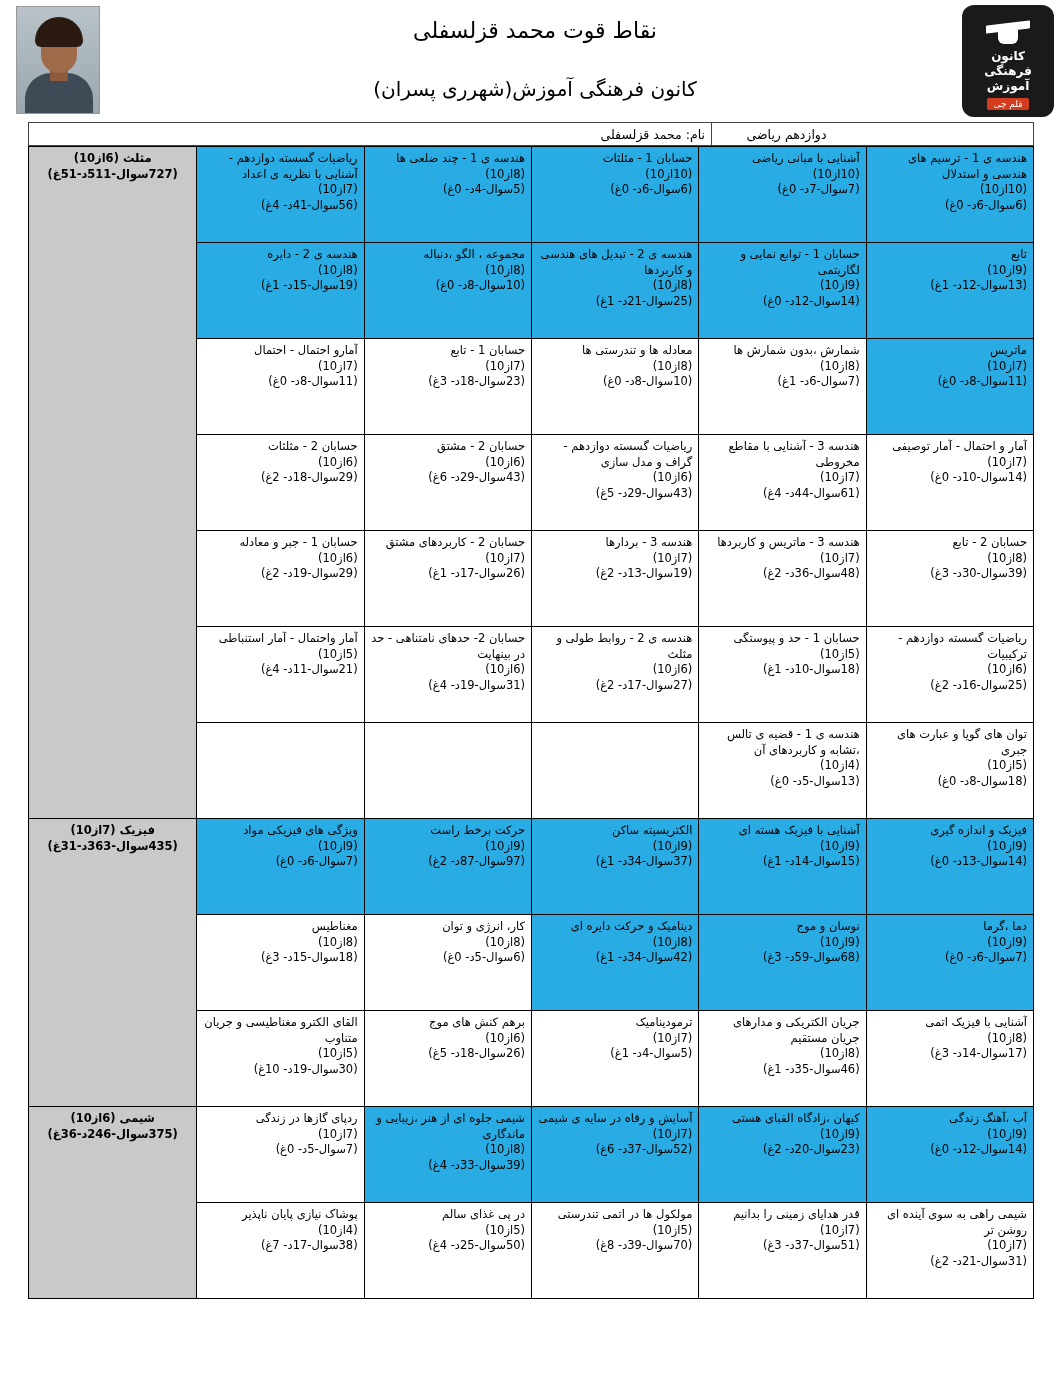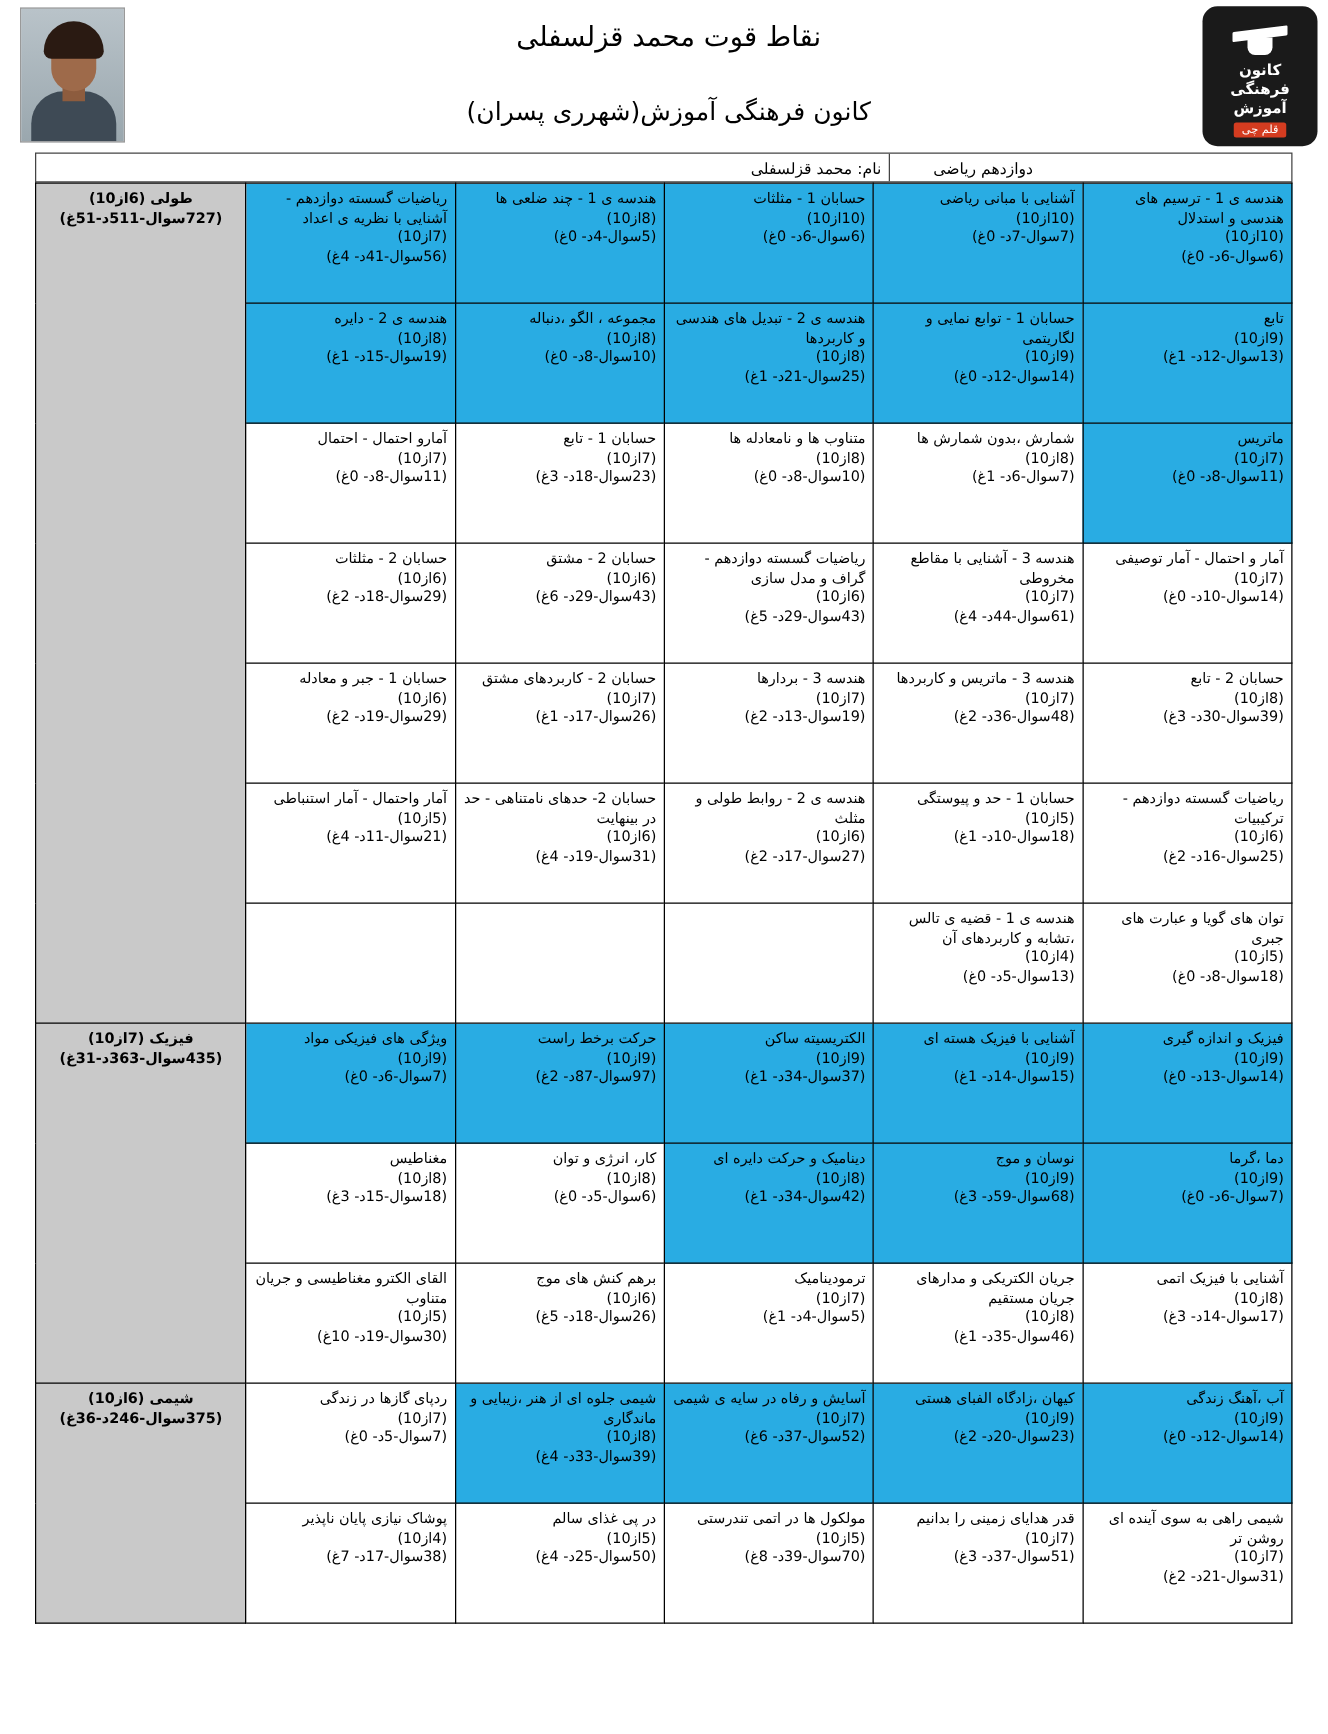--- a/index.html
+++ b/index.html
@@ -159,21 +159,21 @@
           <td class="c blue">
             <span class="cell-title">هندسه ی 1 - چند ضلعی ها</span>
             <span class="cell-stats" style="white-space: pre-line;">(8از10)
 (5سوال-4د- 0غ)</span>
           </td>
           <td class="c blue">
             <span class="cell-title">ریاضیات گسسته دوازدهم - آشنایی با نظریه ی اعداد</span>
             <span class="cell-stats" style="white-space: pre-line;">(7از10)
 (56سوال-41د- 4غ)</span>
           </td>
-          <td class="subj" rowspan="7" style="white-space: pre-line;">طولی (6از10)
+          <td class="subj" rowspan="7" style="white-space: pre-line;">مثلث (6از10)
 (727سوال-511د-51غ)</td>
         </tr>
         <tr>
           <td class="c blue">
             <span class="cell-title">تابع</span>
             <span class="cell-stats" style="white-space: pre-line;">(9از10)
 (13سوال-12د- 1غ)</span>
           </td>
           <td class="c blue">
             <span class="cell-title">حسابان 1 - توابع نمایی و لگاریتمی</span>
@@ -201,21 +201,21 @@
             <span class="cell-title">ماتریس</span>
             <span class="cell-stats" style="white-space: pre-line;">(7از10)
 (11سوال-8د- 0غ)</span>
           </td>
           <td class="c">
             <span class="cell-title">شمارش ،بدون شمارش ها</span>
             <span class="cell-stats" style="white-space: pre-line;">(8از10)
 (7سوال-6د- 1غ)</span>
           </td>
           <td class="c">
-            <span class="cell-title">متناوب ها و نامعادله ها</span>
+            <span class="cell-title">معادله ها و تندرستی ها</span>
             <span class="cell-stats" style="white-space: pre-line;">(8از10)
 (10سوال-8د- 0غ)</span>
           </td>
           <td class="c">
             <span class="cell-title">حسابان 1 - تابع</span>
             <span class="cell-stats" style="white-space: pre-line;">(7از10)
 (23سوال-18د- 3غ)</span>
           </td>
           <td class="c">
             <span class="cell-title">آمارو احتمال - احتمال</span>

